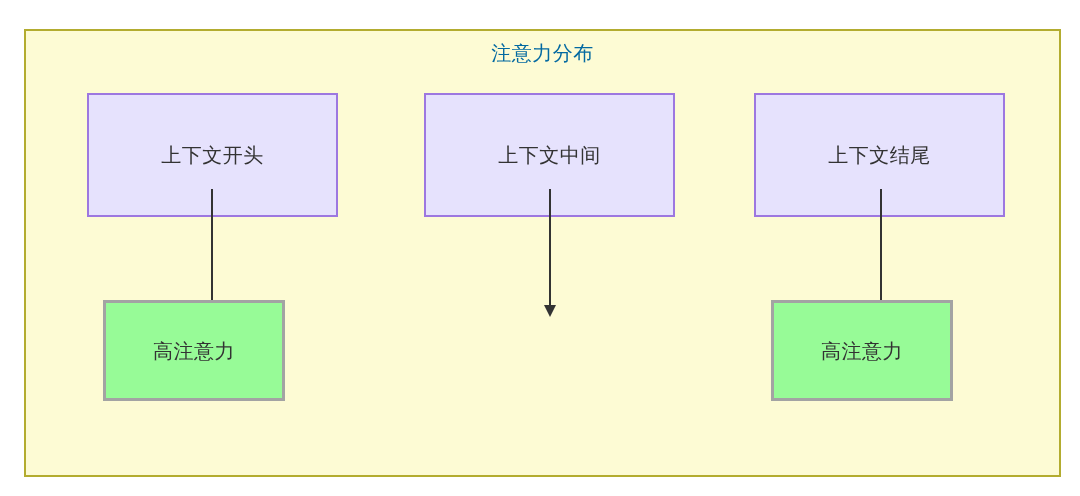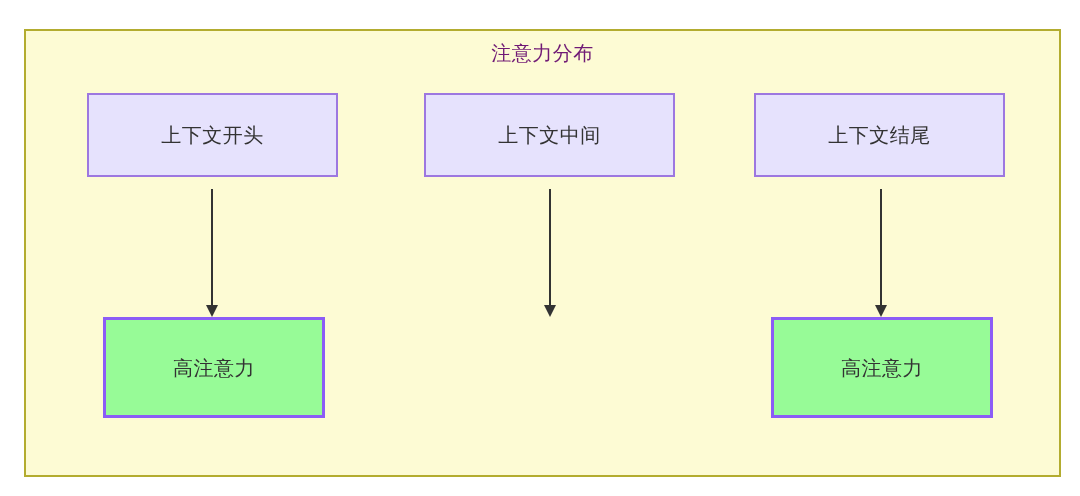--- a/index.html
+++ b/index.html
@@ -34,21 +34,21 @@
   }
 
   .subgraph-title {
     position: absolute;
     left: 0;
     right: 0;
     top: 9px;
     text-align: center;
     font-size: 20px;
     line-height: 26px;
-    color: #701a75;
+    color: #0369a1;
     letter-spacing: 0.5px;
     white-space: nowrap;
   }
 
   
   .node {
     position: absolute;
     box-sizing: border-box;
     display: flex;
     align-items: center;
@@ -57,29 +57,29 @@
     line-height: 24px;
     color: #333333;
     letter-spacing: 0.5px;
     white-space: nowrap;
   }
 
   .node-source {
     background: #e6e2fd;
     border: 2px solid #9d77e0;
     width: 251px;
-    height: 84px;
+    height: 124px;
     top: 93px;
   }
 
   .node-result {
-    width: 222px;
+    width: 182px;
     height: 101px;
-    top: 317px;
-    border: 3px solid #8b5cf6;
+    top: 300px;
+    border: 3px solid #a3a3a3;
   }
 
   .fill-high  { background: #97fb97; }
   .fill-low   { background: #fa9c9c; }
 
   .col1-top { left: 87px; }
   .col2-top { left: 424px; }
   .col3-top { left: 754px; }
 
   .col1-bot { left: 103px; }

